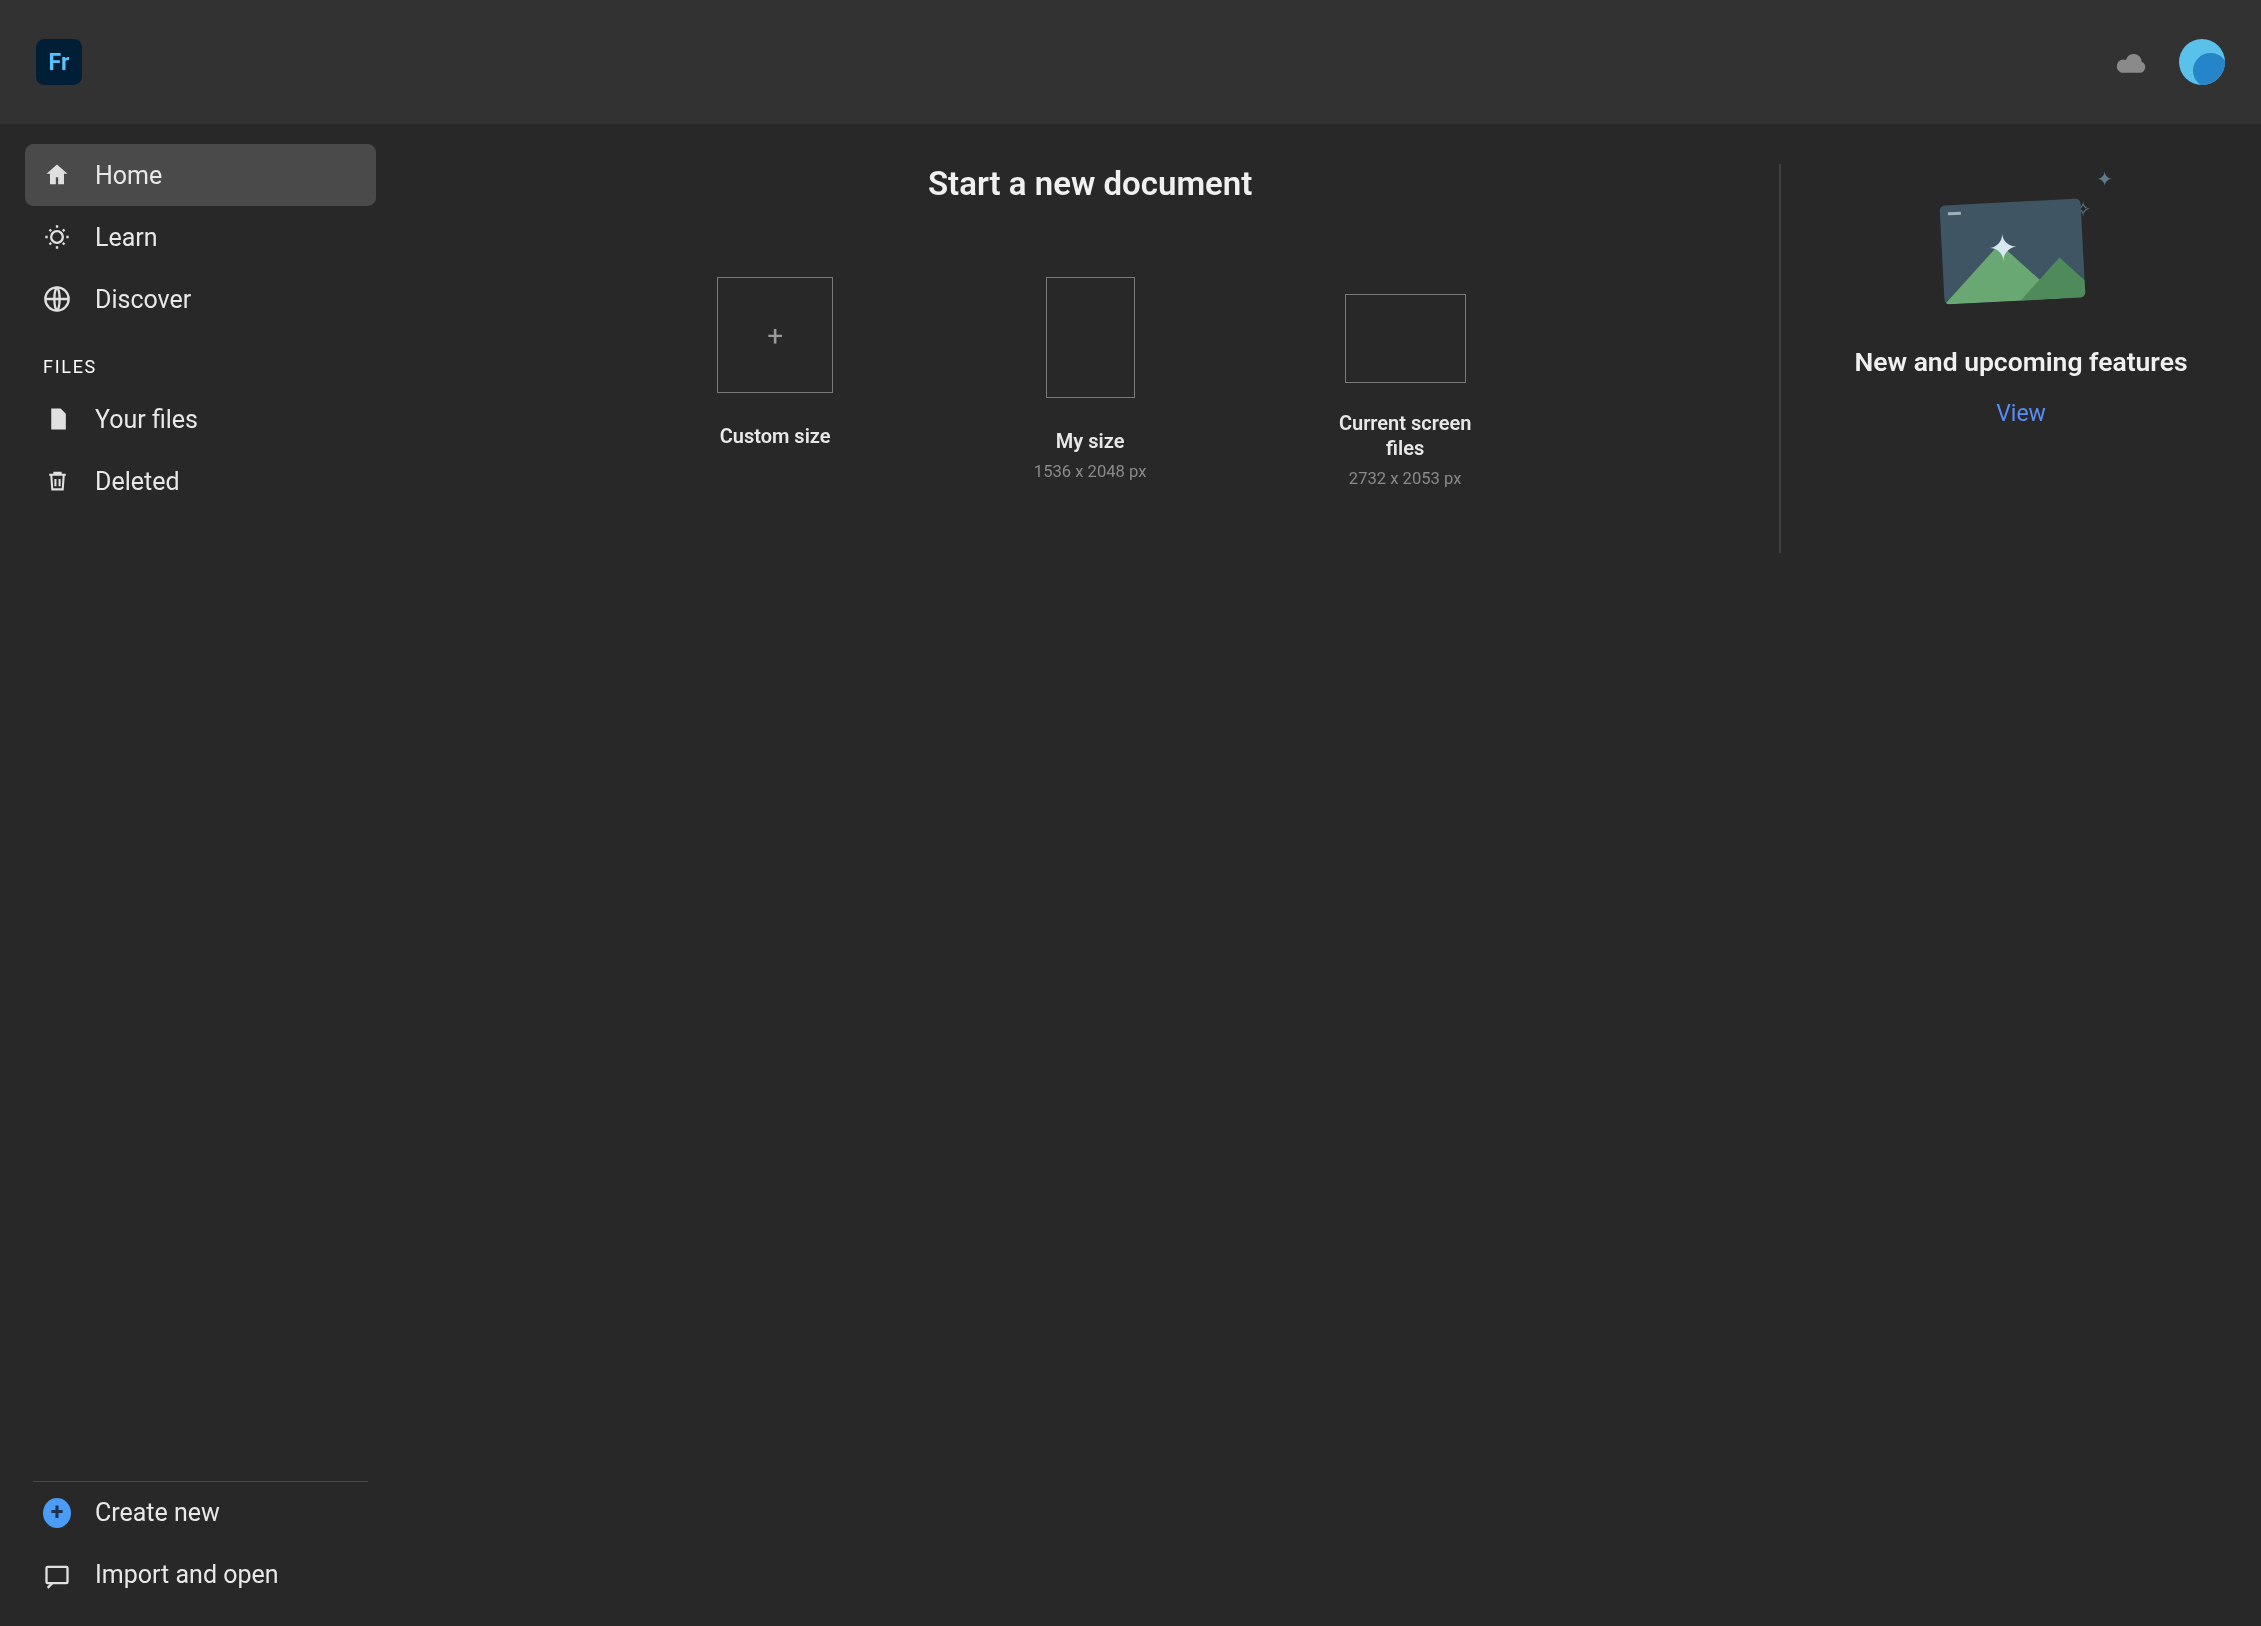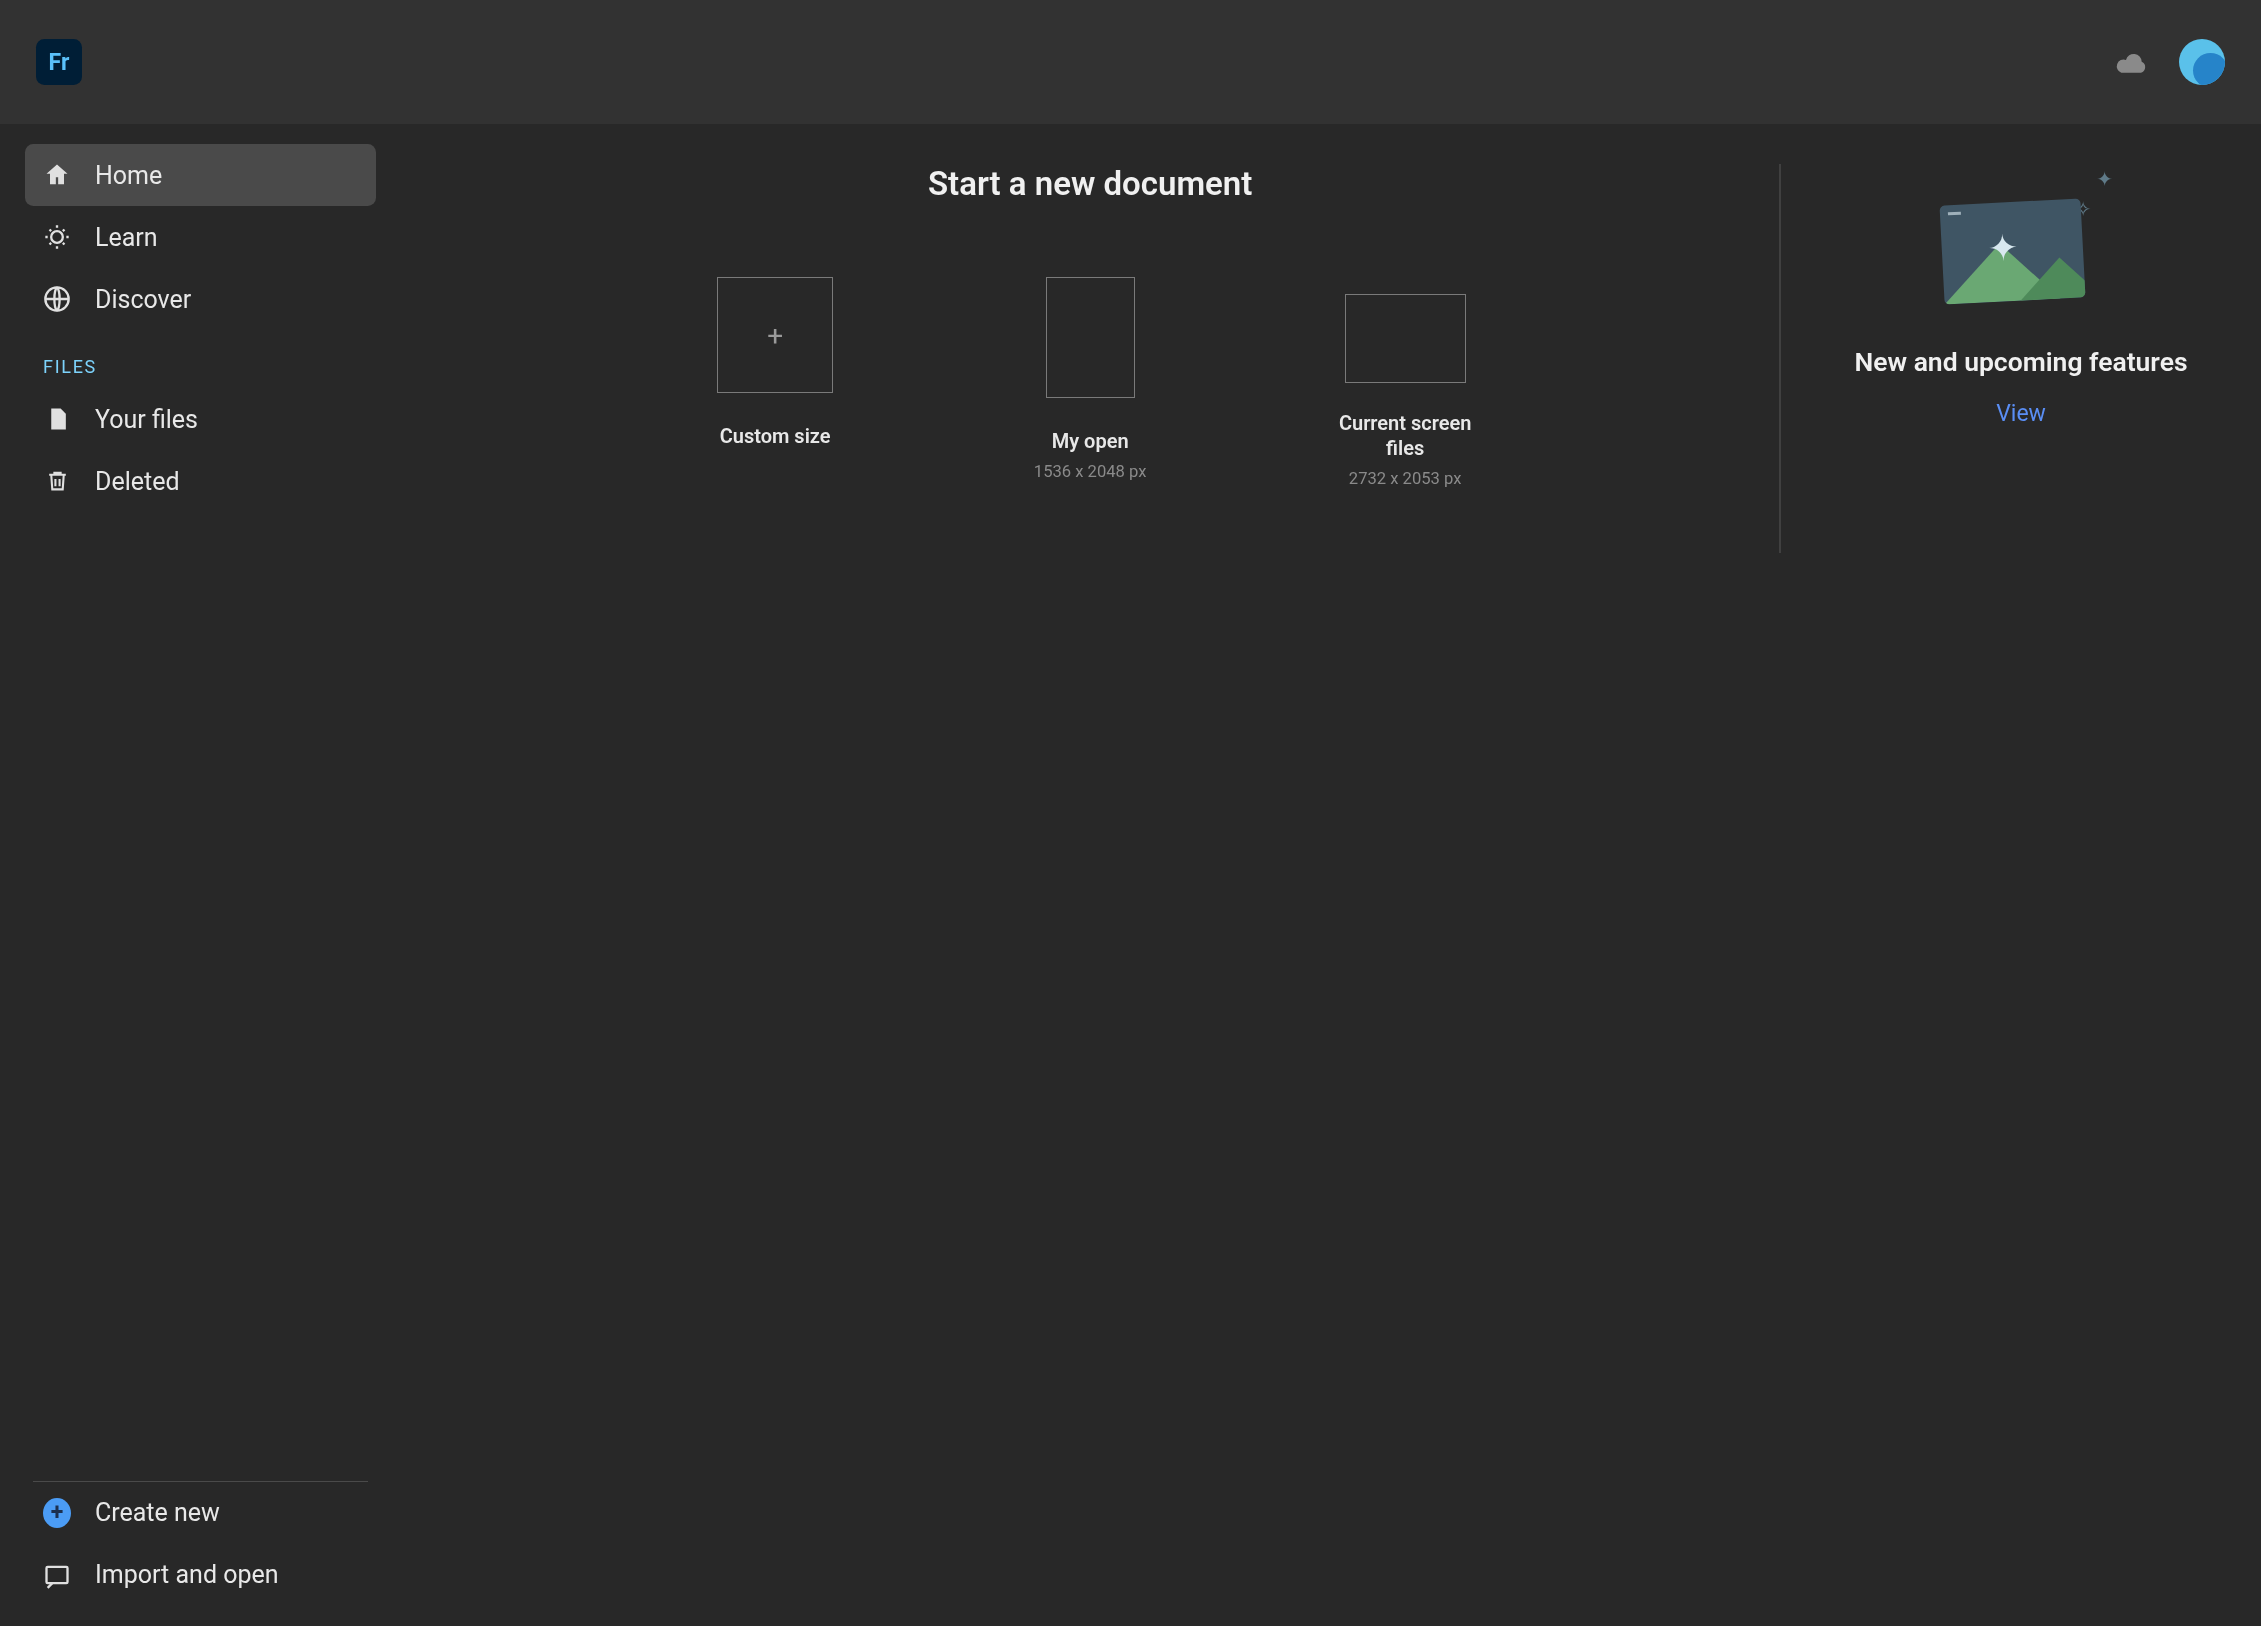--- a/index.html
+++ b/index.html
@@ -92,21 +92,21 @@
   .nav-icon {
     width: 28px;
     height: 28px;
     flex-shrink: 0;
     color: #e0e0e0;
     display:flex;align-items:center;justify-content:center;
   }
   .section-label {
     font-size: 18px;
     letter-spacing: 1.7px;
-    color: #7dd3fc;
+    color: #ffffff;
     padding: 25px 18px 11.6px 18px;
   }
   .sidebar-spacer { flex: 1; }
   .sidebar-divider {
     height: 0.8px;
     background: #4a4a4a;
     margin: 0 8.3px;
   }
   .plus-circle {
     width: 30px;height:30px;border-radius:50%;
@@ -315,21 +315,21 @@
 
       <div class="presets">
 
         <div class="preset">
           <div class="preset-thumb thumb-custom">+</div>
           <div class="preset-name">Custom size</div>
         </div>
 
         <div class="preset">
           <div class="preset-thumb thumb-portrait"></div>
-          <div class="preset-name">My open</div>
+          <div class="preset-name">My size</div>
           <div class="preset-dim">1536 x 2048 px</div>
         </div>
 
 
         <div class="preset">
           <div class="preset-thumb thumb-screen" style="margin-top:16.6px;margin-bottom:28px;"></div>
           <div class="preset-name">Current screen files</div>
           <div class="preset-dim">2732 x 2053 px</div>
         </div>
 

